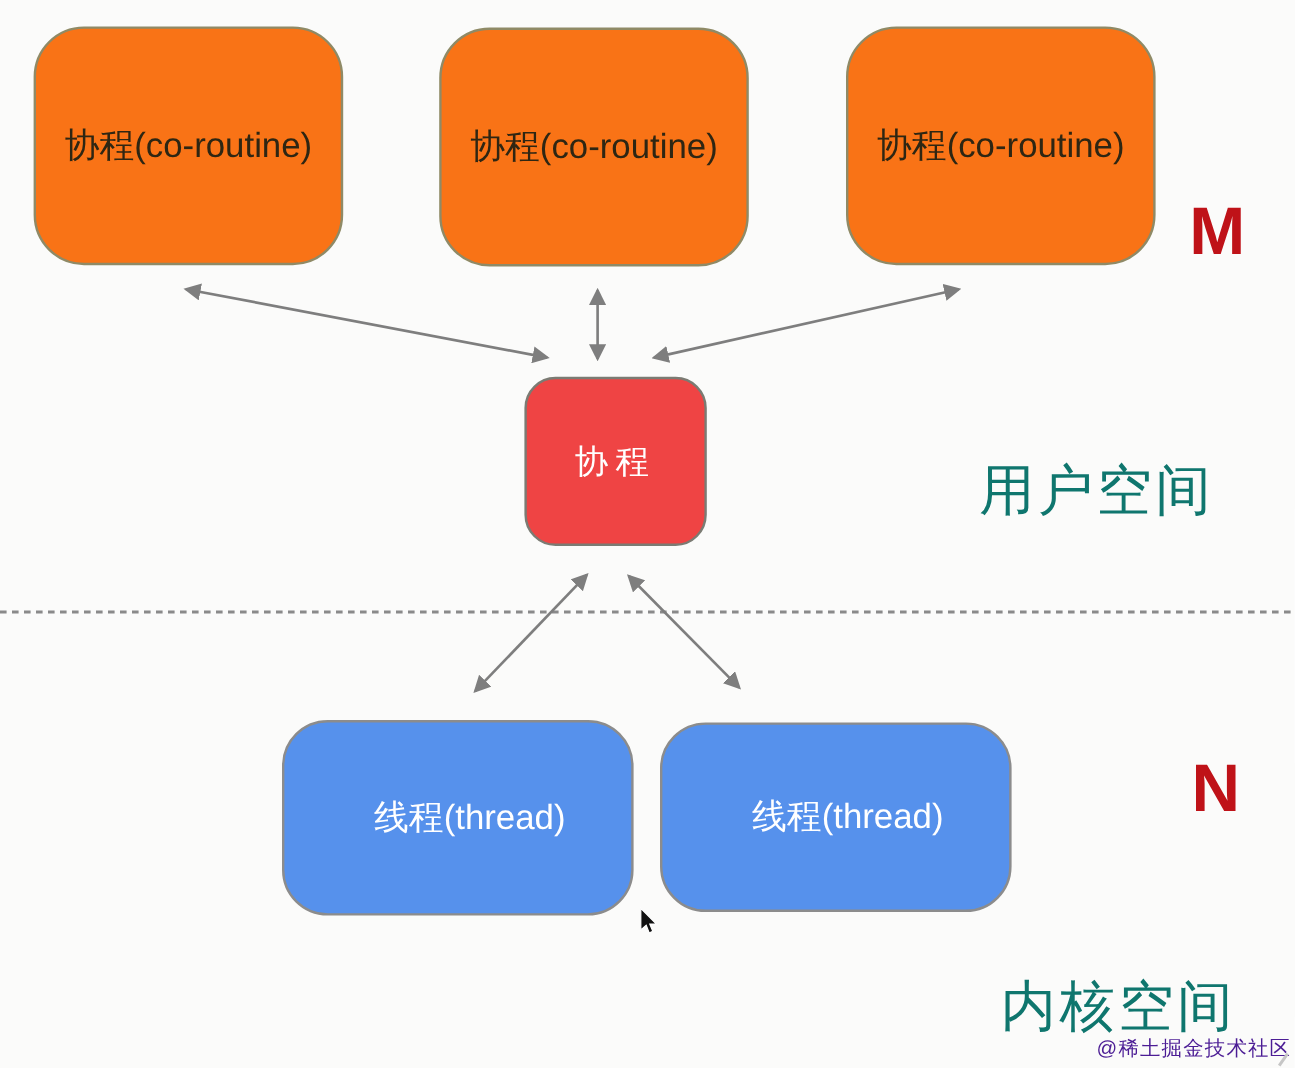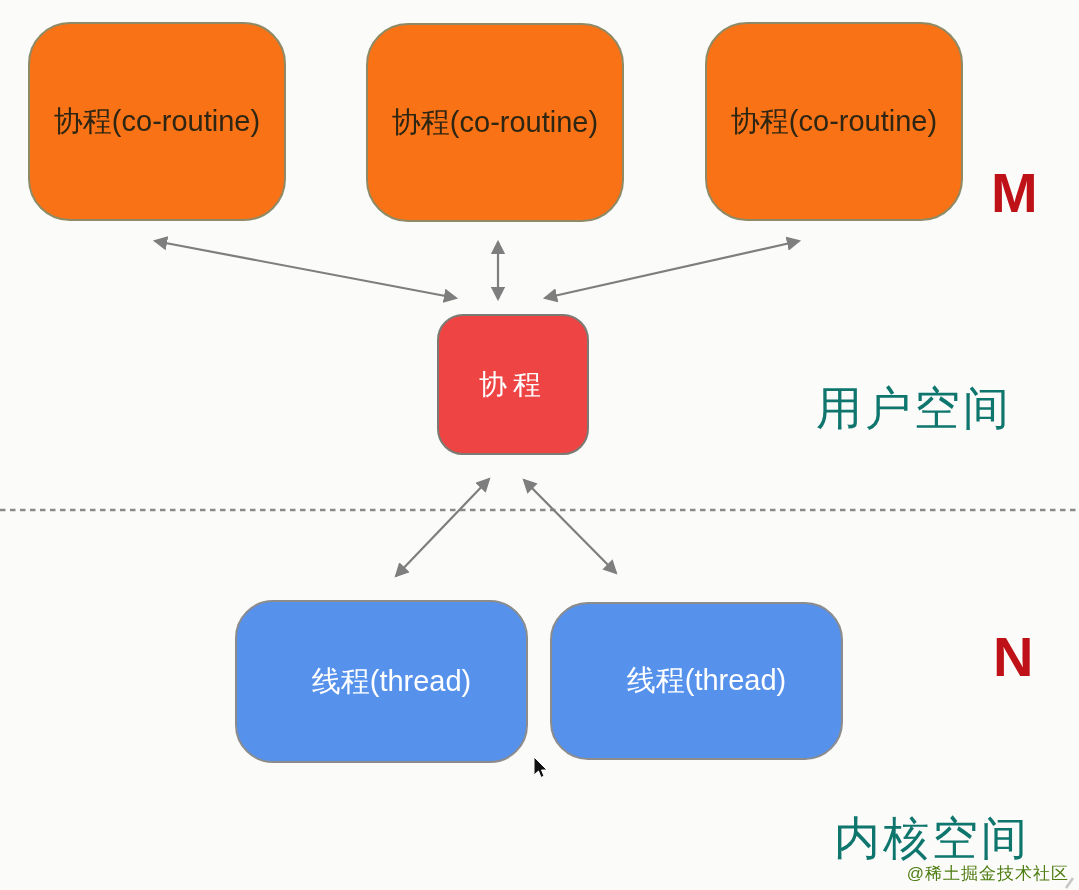--- a/index.html
+++ b/index.html
@@ -53,24 +53,24 @@
   .region-label{
     position:absolute;
     color:#0f766e;
     font-size:46px;
     letter-spacing:3px;
   }
   .watermark{
     position:absolute;
     left:900px;top:862px;
     width:176px;
-    color:#4d7c0f;
+    color:#4c1d95;
     font-size:17px;
     letter-spacing:1px;
-    text-align:center;
+    text-align:right;
   }
   svg.overlay{
     position:absolute;left:0;top:0;
     width:1079px;height:890px;
     pointer-events:none;
   }
 </style>
 </head>
 <body>
 

